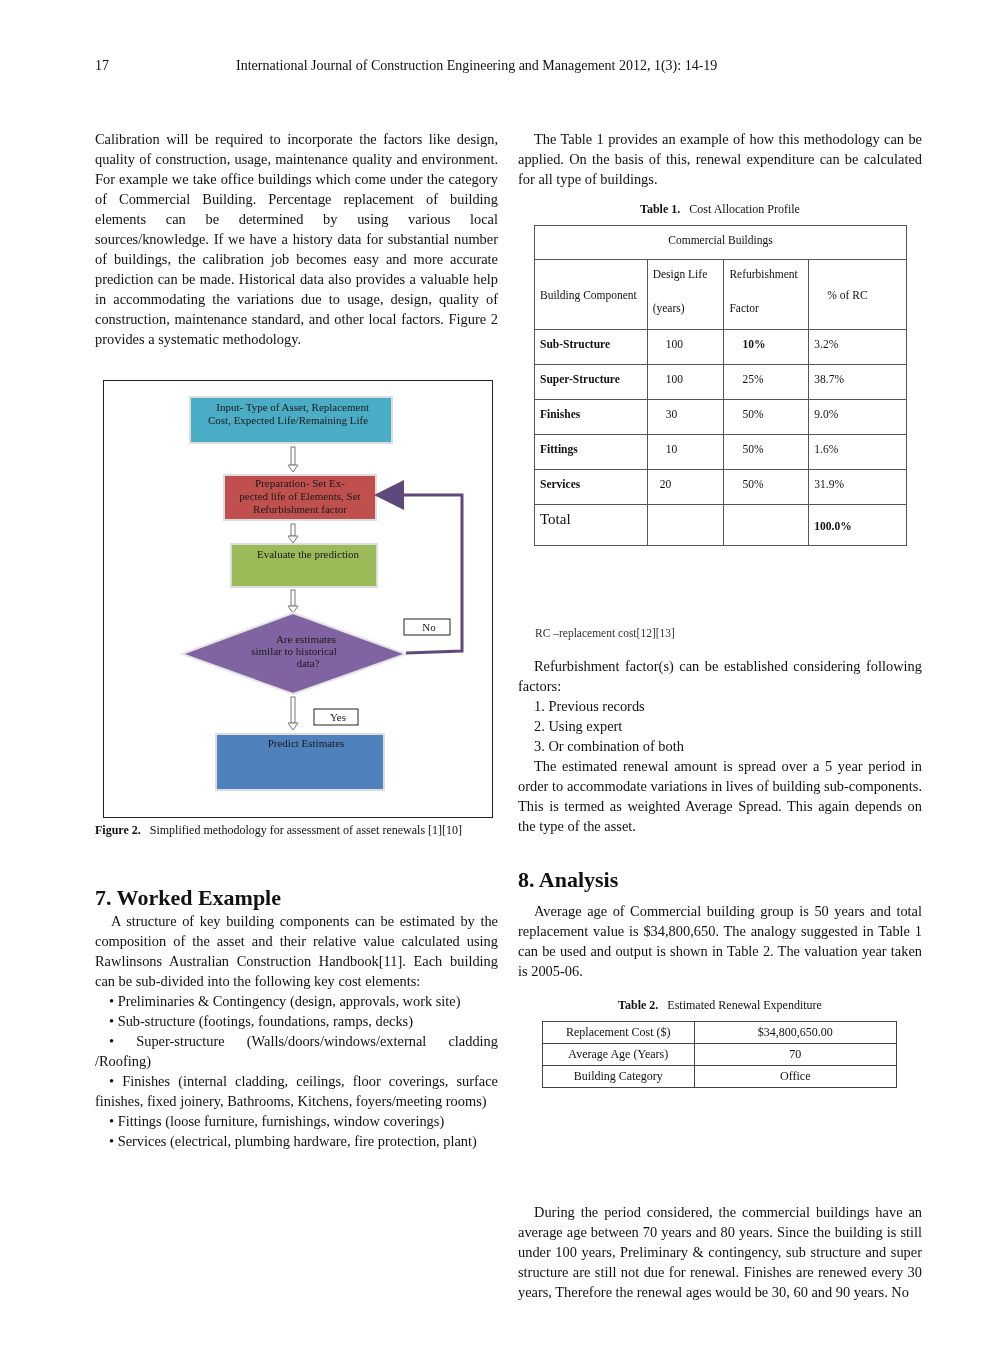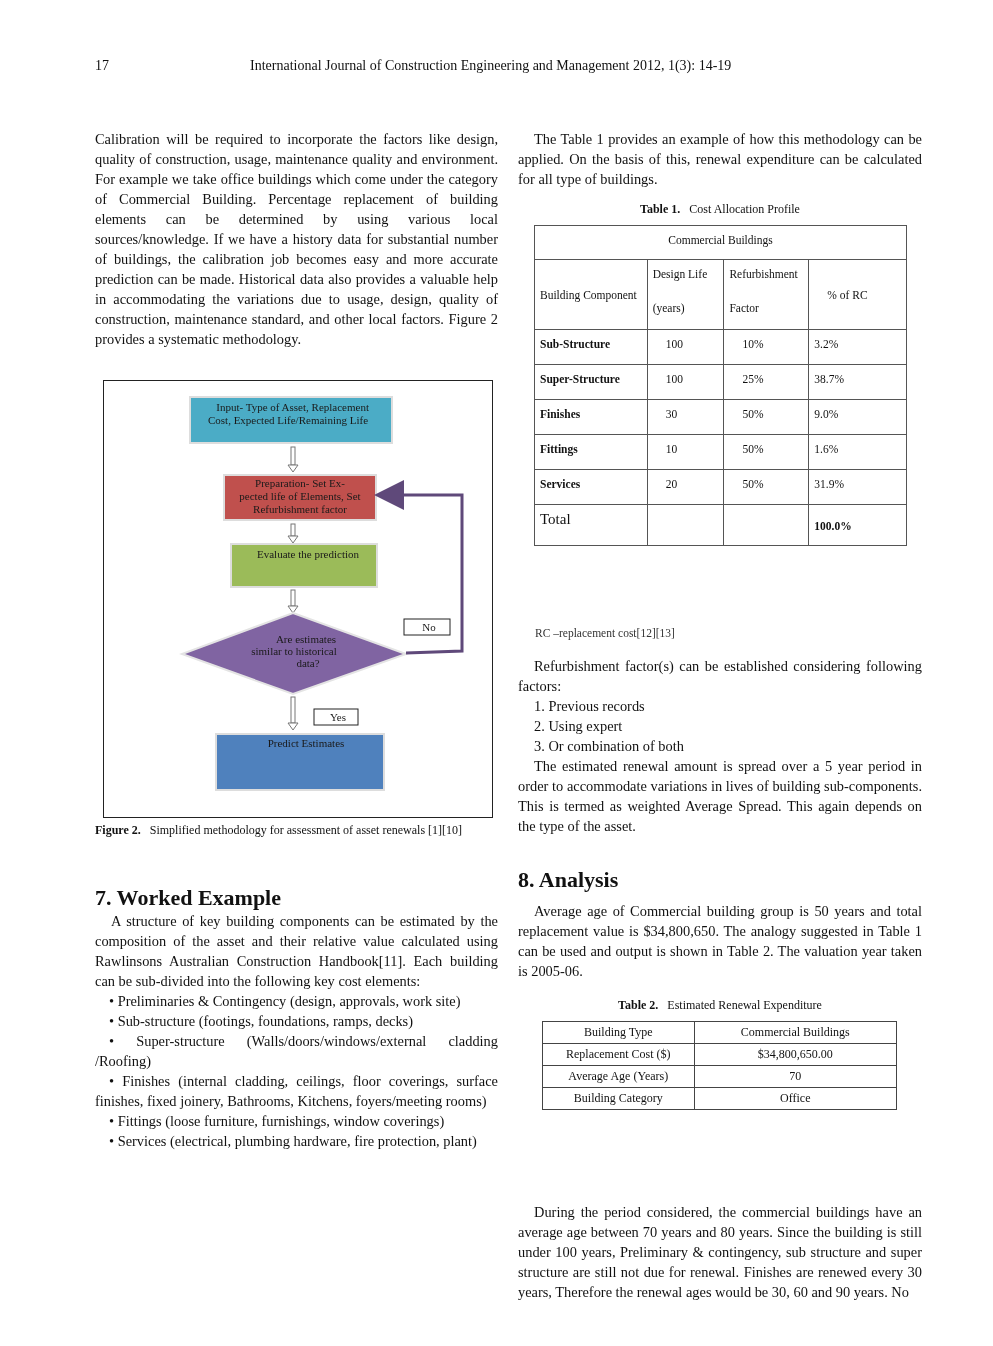--- a/index.html
+++ b/index.html
@@ -1,21 +1,21 @@
 <!DOCTYPE html>
 <html><head>
 <meta charset="utf-8">
 <style>
   html, body { margin: 0; padding: 0; background: #ffffff; }
   body { width: 993px; height: 1346px; position: relative; overflow: hidden;
          font-family: "Liberation Serif", "DejaVu Serif", serif; color: #111; }
   .abs { position: absolute; }
   .header { top: 58px; left: 95px; width: 830px; height: 18px; font-size: 14px; text-align: center; }
   .header .pg { position: absolute; left: 0; top: 0; }
-  .header .jt { position: absolute; left: 155px; top: 0; }
+  .header .jt { position: absolute; left: 141px; top: 0; }
   .col { position: absolute; font-size: 14.4px; line-height: 20px; text-align: justify; }
   .col p { margin: 0; }
   .indent { text-indent: 16px; }
   .left { left: 95px; width: 403px; }
   .right { left: 518px; width: 404px; }
   h2 { margin: 0; font-size: 22px; font-weight: bold; font-family: "Liberation Serif", serif; }
   .cap { font-size: 12px; line-height: 16px; }
   .cap b { font-weight: bold; }
   .tcap { text-align: center; font-size: 12px; }
   table { border-collapse: collapse; }
@@ -147,21 +147,21 @@
     </td>
     <td>
       <span>Refurbishment</span><br><br>
       <span>Factor</span>
     </td>
     <td style="vertical-align:middle; padding-left:18px;">% of RC</td>
   </tr>
   <tr style="height:35px;">
     <td class="bold">Sub-Structure</td>
     <td style="padding-left:18px;">100</td>
-    <td style="padding-left:18px;">10%</td>
+    <td style="padding-left:18px;font-weight:bold;">10%</td>
     <td>3.2%</td>
   </tr>
   <tr style="height:35px;">
     <td class="bold">Super-Structure</td>
     <td style="padding-left:18px;">100</td>
     <td style="padding-left:18px;">25%</td>
     <td>38.7%</td>
   </tr>
   <tr style="height:35px;">
     <td class="bold">Finishes</td>
@@ -170,21 +170,21 @@
     <td>9.0%</td>
   </tr>
   <tr style="height:35px;">
     <td class="bold">Fittings</td>
     <td style="padding-left:18px;">10</td>
     <td style="padding-left:18px;">50%</td>
     <td>1.6%</td>
   </tr>
   <tr style="height:35px;">
     <td class="bold">Services</td>
-    <td style="padding-left:18px;">20</td>
+    <td style="padding-left:12px;">20</td>
     <td style="padding-left:18px;">50%</td>
     <td>31.9%</td>
   </tr>
   <tr style="height:41px;">
     <td style="font-size:15px;">Total</td>
     <td></td>
     <td></td>
     <td class="bold" style="vertical-align:middle;">100.0%</td>
   </tr>
 </tbody>
@@ -211,24 +211,20 @@
   <b>Table 2.</b>&nbsp;&nbsp;
   <span>Estimated Renewal Expenditure</span>
 </div>
 
 <table class="t2">
   <colgroup>
       <col style="width:152px">
       <col style="width:203px">
     </colgroup>
   <tbody>
-      <tr>
-    <td>Building Type</td>
-    <td>Commercial Buildings</td>
-  </tr>
   <tr>
     <td>Replacement Cost ($)</td>
     <td>$34,800,650.00</td>
   </tr>
   <tr>
     <td>Average Age (Years)</td>
     <td>70</td>
   </tr>
   <tr>
     <td>Building Category</td>

